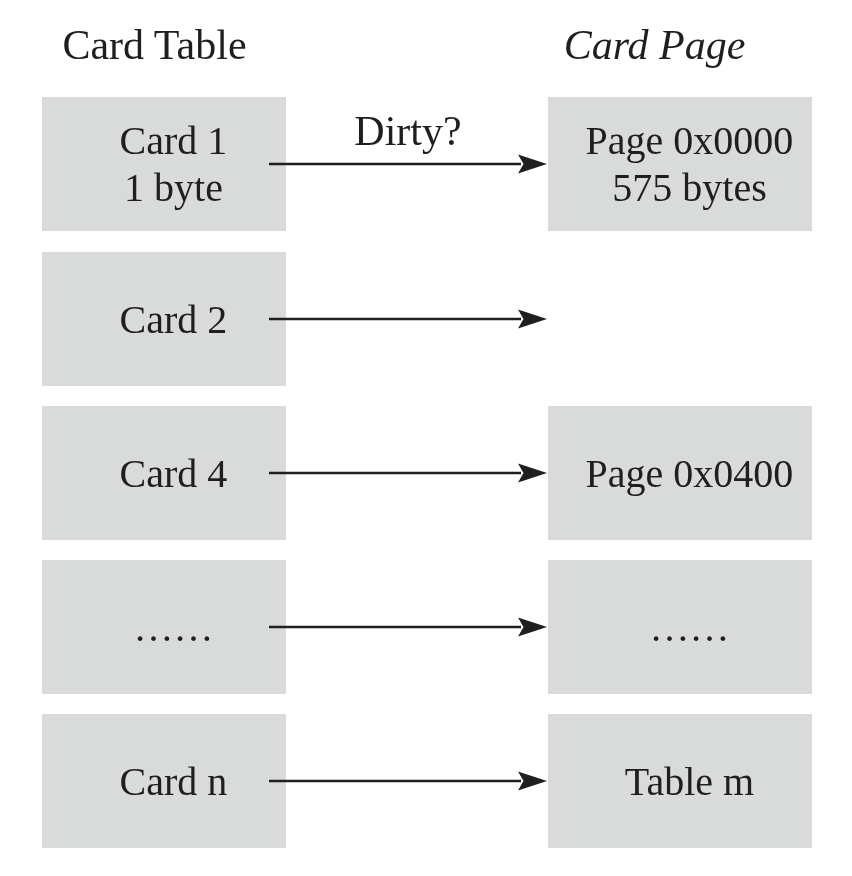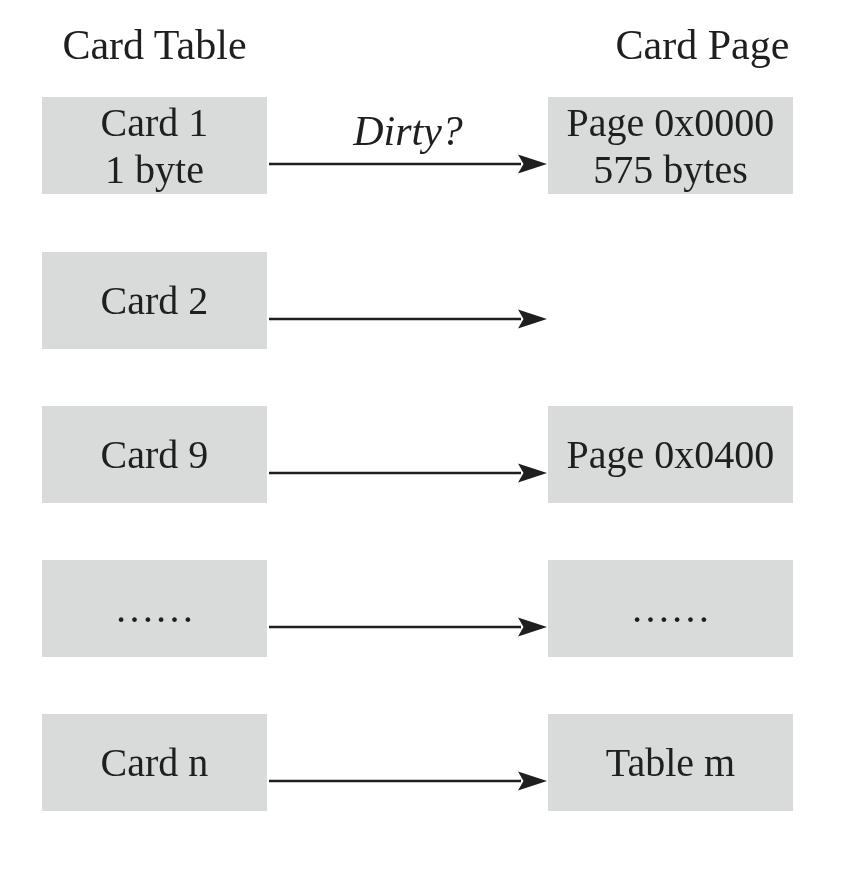--- a/index.html
+++ b/index.html
@@ -16,46 +16,46 @@
     font-family:"Liberation Serif","DejaVu Serif",serif;
     color:var(--text);
     overflow:hidden;
   }
   .col-header{
     position:absolute;top:22px;height:46px;
     font-size:42px;line-height:46px;text-align:center;
     white-space:nowrap;
   }
   .col-header.left{left:42px;width:225px;}
-  .col-header.right{left:580px;width:245px;}
+  .col-header.right{left:532px;width:245px;font-style:italic;}
   .row{position:absolute;left:0;width:852px;height:134px;}
   .row-1{top:97px;}
   .row-2{top:252px;font-family:Liberation Serif, serif;}
   .row-3{top:406px;}
   .row-4{top:560px;}
   .row-5{top:714px;text-decoration:underline;}
   .cell{
-    position:absolute;top:0;height:97px;
+    position:absolute;top:0;height:134px;
     background:var(--box-fill);
     display:flex;align-items:center;justify-content:center;
     text-align:center;
     font-size:40px;line-height:47px;
     white-space:pre-line;
+    padding-left:19px;
   }
   .cell.card{left:42px;width:225px;}
   .cell.page{left:548px;width:245px;}
   .arrow-wrap{
     position:absolute;left:269px;top:55px;width:278px;height:24px;
     color:var(--arrow);
   }
   .arrow-label{
     position:absolute;left:269px;top:12px;width:278px;
     text-align:center;font-size:42px;line-height:44px;
     white-space:nowrap;
-    font-style:italic;
   }
 </style>
 </head>
 <body>
 
 <div class="canvas">
 
   <div class="col-header left">Card Table</div>
   <div class="col-header right">Card Page</div>
 
@@ -77,21 +77,21 @@
     <div class="cell card">Card 2</div>
     <div class="arrow-wrap">
       <svg width="278" height="24" viewBox="0 0 278 24">
         <line x1="0" y1="12" x2="252" y2="12" stroke="currentColor" stroke-width="2.6"></line>
         <polygon points="278,12 249,2.5 254.5,12 249,21.5" fill="currentColor"></polygon>
       </svg>
     </div>
   </div>
 
   <div class="row row-3">
-    <div class="cell card">Card 9</div>
+    <div class="cell card">Card 4</div>
     <div class="arrow-wrap">
       <svg width="278" height="24" viewBox="0 0 278 24">
         <line x1="0" y1="12" x2="252" y2="12" stroke="currentColor" stroke-width="2.6"></line>
         <polygon points="278,12 249,2.5 254.5,12 249,21.5" fill="currentColor"></polygon>
       </svg>
     </div>
     <div class="cell page">Page 0x0400</div>
   </div>
 
   <div class="row row-4">

